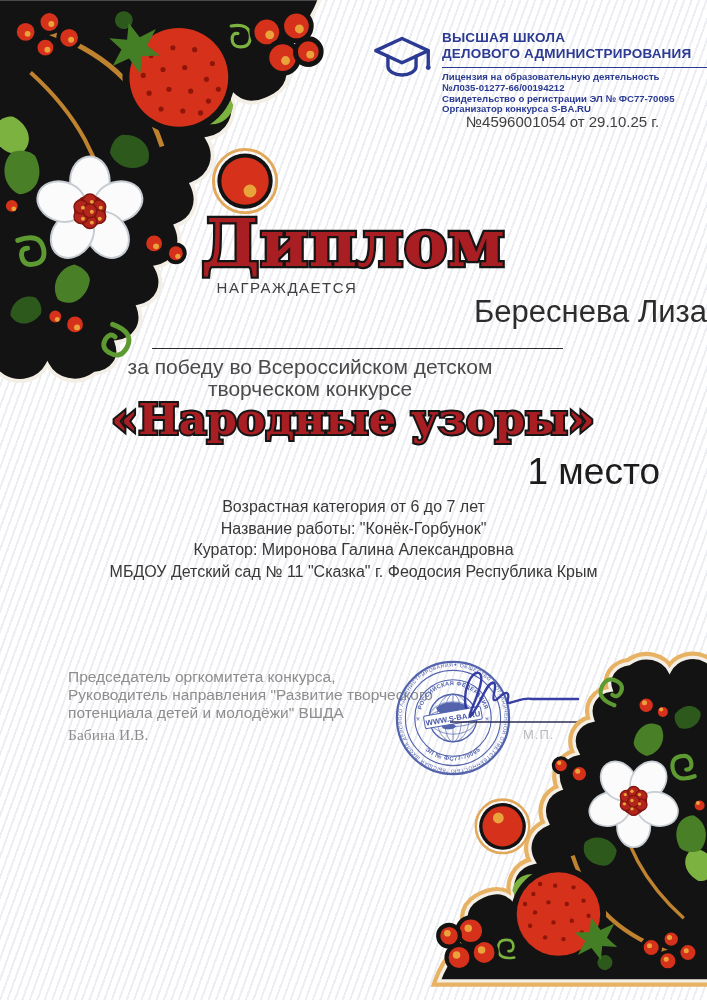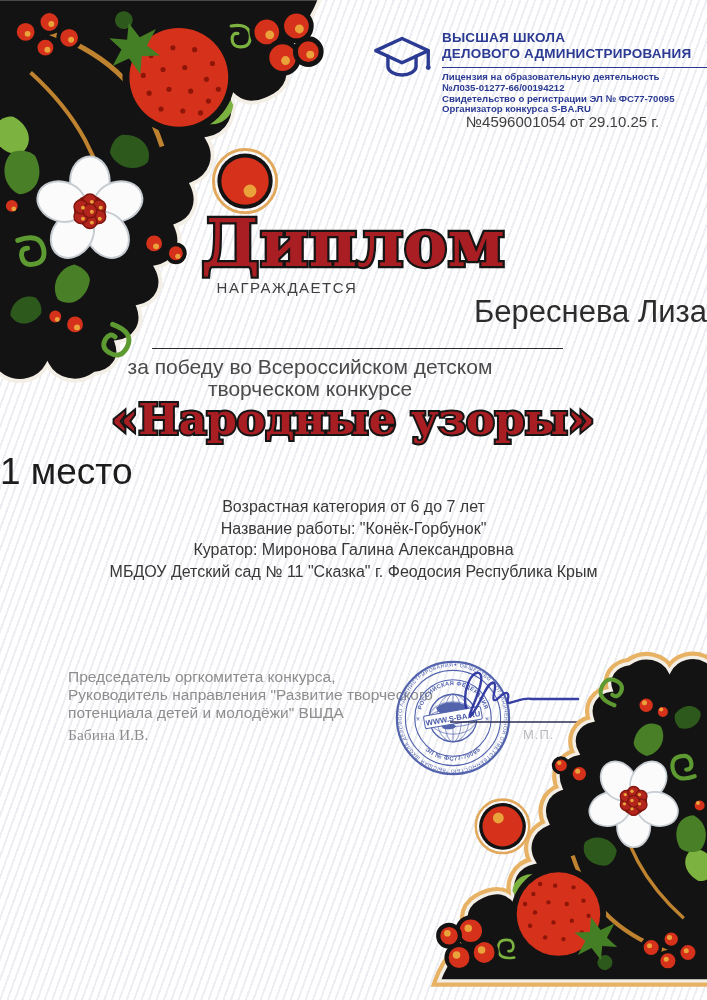--- a/index.html
+++ b/index.html
@@ -25,21 +25,21 @@
   .issuer .rule{border-top:1.6px solid #2b3a92;margin:5px 0 4px 0;}
   .issuer .lic{color:#2b3a92;font-weight:bold;font-size:9.6px;line-height:10.8px;}
   .cert-number{left:430px;top:113px;font-size:15px;color:#3f3f3f;margin-left:36px;}
   
   .title-svg{left:0;top:198px;width:707px;height:88px;}
   .awarded{left:0;top:279px;width:574px;text-align:center;font-size:15px;letter-spacing:1.5px;color:#3f3f3f;}
   .recipient{left:0;top:294px;width:707px;text-align:right;font-size:31px;color:#2c2c2c;}
   .underline{left:152px;top:348px;width:411px;height:0;border-top:1.6px solid #2b2b2b;}
   .reason{left:0;top:356px;width:620px;text-align:center;font-size:21px;line-height:21.5px;color:#4a4a4a;}
   .contest-svg{left:0;top:391px;width:707px;height:58px;}
-  .place{left:0;top:451px;width:649px;text-align:left;font-size:37px;color:#1c1c1c;}
+  .place{left:0;top:451px;width:649px;text-align:right;font-size:37px;color:#1c1c1c;padding-left:11px;}
   .details{left:0;top:496px;width:707px;text-align:center;font-size:16px;line-height:21.5px;color:#383838;}
   
   .signatory{left:68px;top:668px;font-size:15.5px;line-height:18px;color:#8d8d8d;}
   .signatory .who{margin-top:4px;font-family:Liberation Serif, serif;}
   .stamp{left:385px;top:650px;width:136px;height:136px;opacity:.92;}
   .ink{left:428px;top:662px;width:166px;height:76px;}
   .mp{left:523px;top:727px;font-size:13px;color:#b9b9bb;letter-spacing:1px;}
   svg text{font-family:"Liberation Sans",sans-serif;}
   .deco-title{font-family:"DejaVu Serif",serif;font-weight:bold;}
 </style>

